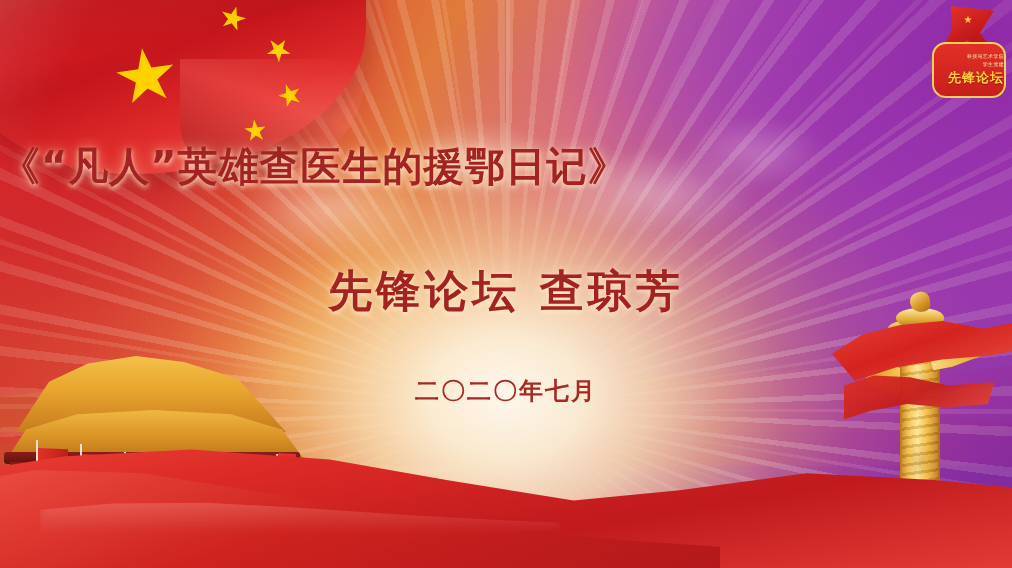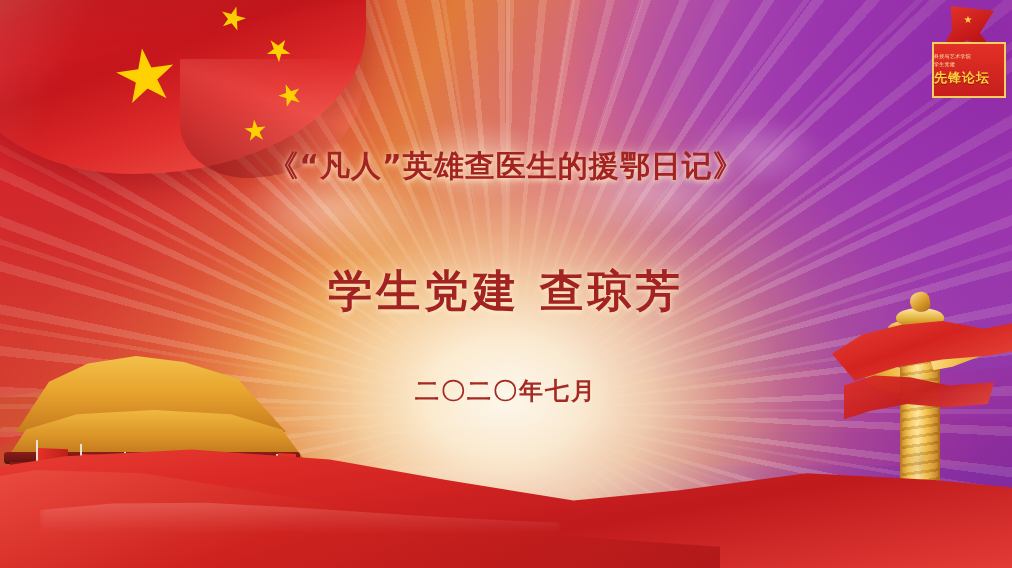--- a/index.html
+++ b/index.html
@@ -282,22 +282,22 @@
     background:linear-gradient(150deg,#e8352c 0%,#c4191a 60%,#9d1214 100%);
     clip-path:polygon(20% 0,100% 10%,74% 56%,100% 96%,50% 72%,0 98%,22% 50%);
   }
   .logo-emblem{
     position:absolute;left:30px;top:8px;width:12px;height:12px;
     color:#ffd54a;font-size:10px;line-height:12px;text-align:center;
   }
   .logo-card{
     position:absolute;left:0;bottom:0;width:70px;height:52px;
     background:linear-gradient(180deg,#e23027 0%,#c71e1c 100%);
-    border:2px solid #f3cf5e;border-radius:0;
-    display:flex;flex-direction:column;align-items:flex-start;justify-content:center;
+    border:2px solid #f3cf5e;border-radius:14px;
+    display:flex;flex-direction:column;align-items:flex-end;justify-content:center;
     gap:2px;overflow:hidden;margin-top:12px;
   }
   .logo-sub{
     color:#ffe9a8;font-size:5px;line-height:6px;text-align:center;
     letter-spacing:.3px;white-space:nowrap;
     font-family:"DejaVu Sans","Liberation Sans",sans-serif;
   }
   .logo-main{
     color:#ffd23a;font-size:13px;font-weight:bold;letter-spacing:1px;
     white-space:nowrap;text-shadow:0 1px 0 #8c1010;
@@ -312,23 +312,23 @@
     font-size:38px;font-weight:bold;letter-spacing:2px;
     color:#f8f2dd;
     font-family:"DejaVu Sans","Liberation Sans",sans-serif;
     text-shadow:
       -1.5px -1.5px 0 #4a1038, 1.5px -1.5px 0 #4a1038,
       -1.5px 1.5px 0 #4a1038, 1.5px 1.5px 0 #4a1038,
       0 3px 6px rgba(60,8,50,.55);
     white-space:nowrap;
   }
   .main-title{
-    position:absolute;left:0;right:0;top:146px;
-    text-align:center;
-    font-size:30px;font-weight:bold;letter-spacing:1px;
+    position:absolute;left:0;right:0;top:139px;
+    text-align:left;
+    font-size:40px;font-weight:bold;letter-spacing:1px;
     color:#a32323;
     font-family:"DejaVu Sans","Liberation Sans",sans-serif;
     text-shadow:0 2px 5px rgba(255,240,205,.85), 0 0 14px rgba(255,235,190,.6);
     white-space:nowrap;
   }
   .subtitle{
     position:absolute;left:0;right:0;top:262px;
     text-align:center;
     font-size:44px;font-weight:bold;letter-spacing:4px;
     color:#a32323;
@@ -421,17 +421,17 @@
     <div class="logo-card">
       <div class="logo-sub">科技与艺术学院</div>
       <div class="logo-sub">学生党建</div>
       <div class="logo-main">先锋论坛</div>
     </div>
   </div>
 
 
   <div class="main-title">《“凡人”英雄查医生的援鄂日记》</div>
 
-  <div class="subtitle">学生党建  查琼芳</div>
+  <div class="subtitle">先锋论坛  查琼芳</div>
 
   <div class="date-line">二〇二〇年七月</div>
 
 </div>
 
 </body></html>

